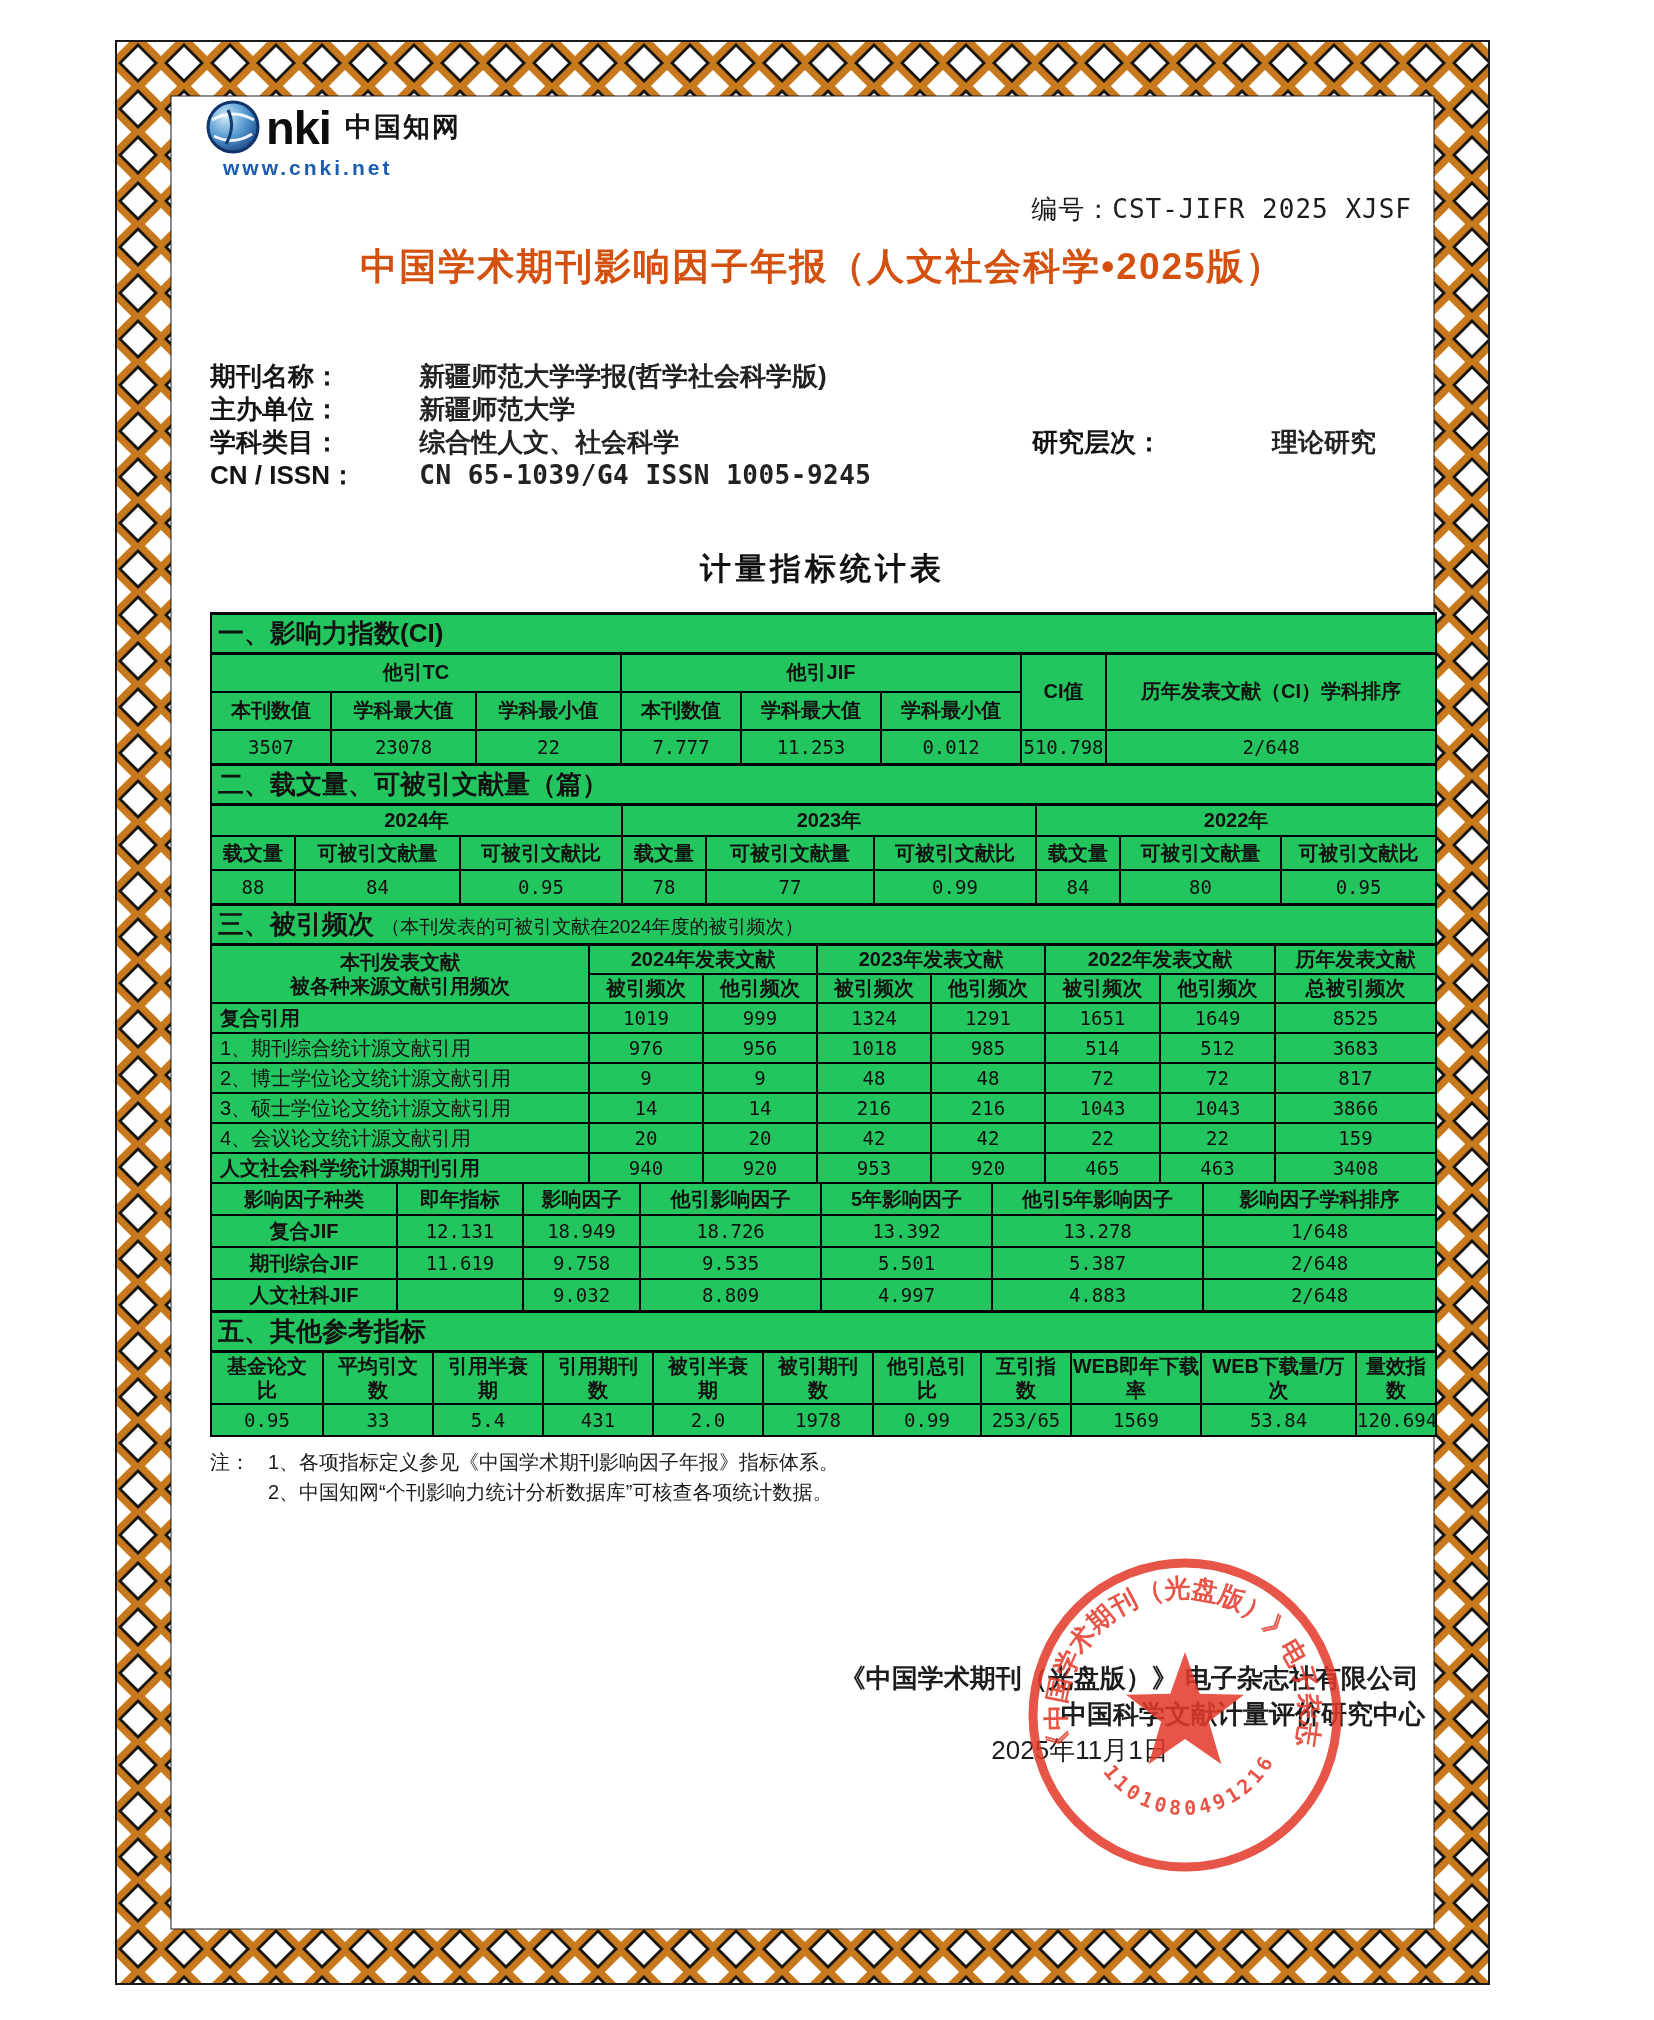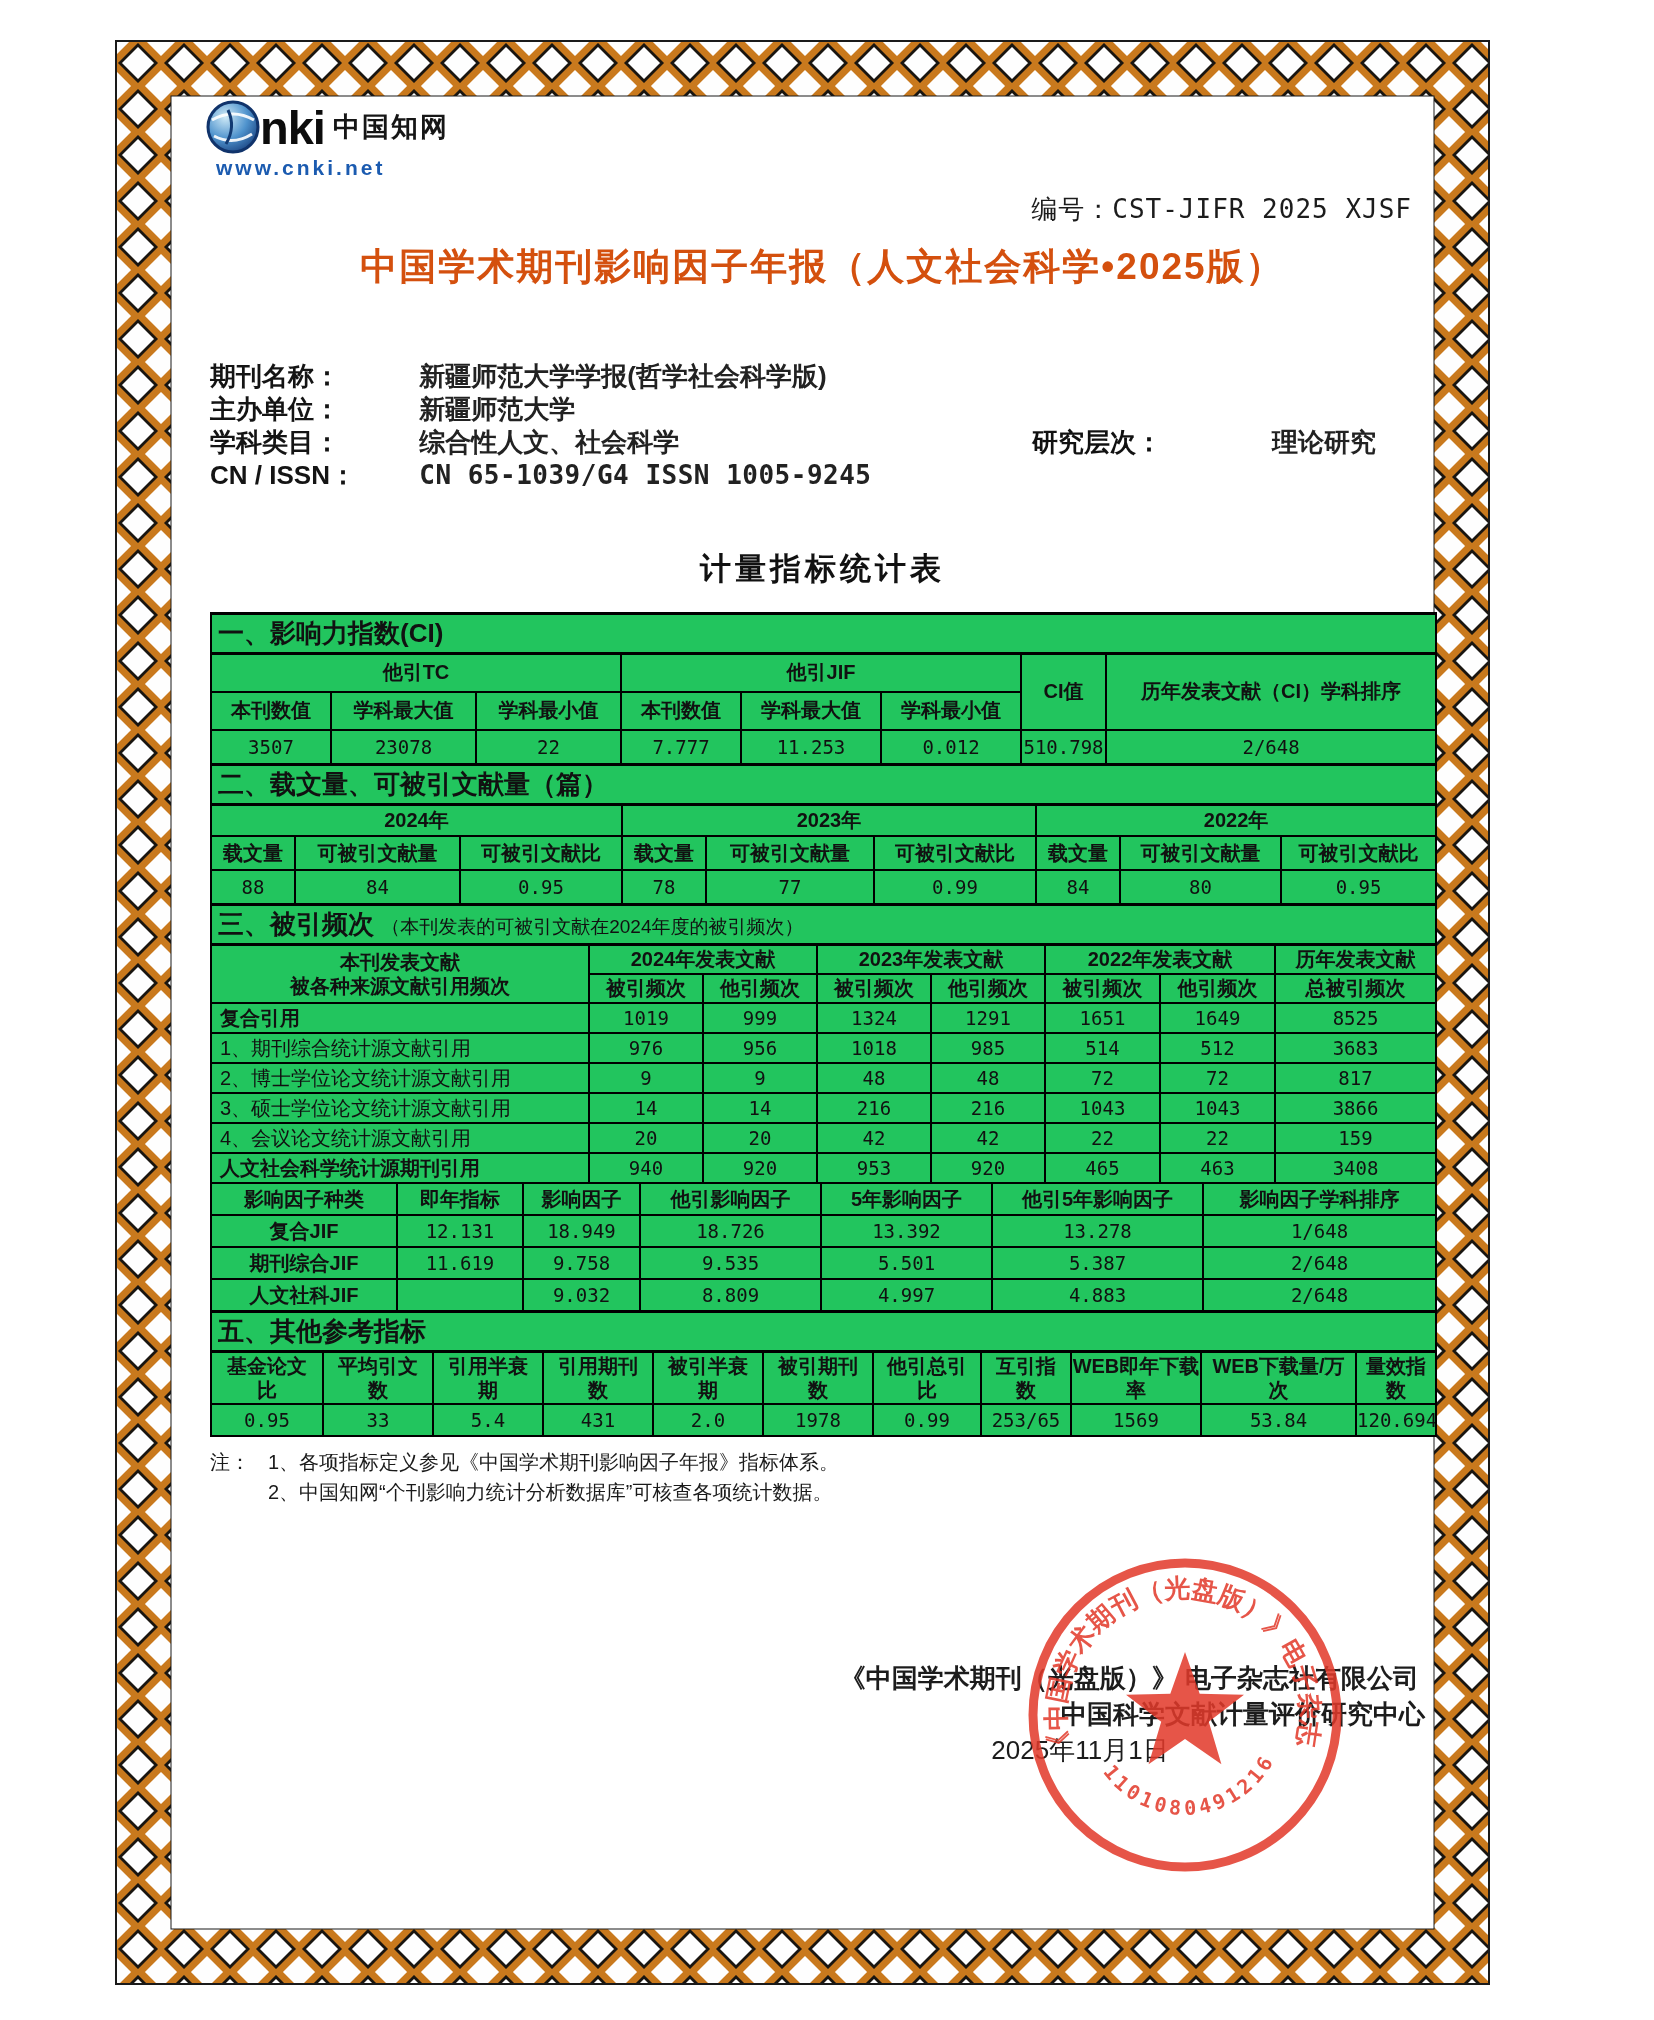--- a/index.html
+++ b/index.html
@@ -1,24 +1,24 @@
 <!DOCTYPE html>
 <html><head>
 <meta charset="utf-8">
 <style>
   html,body{margin:0;padding:0}
   body{position:relative;width:1654px;height:2020px;background:#fff;
        font-family:"Liberation Sans",sans-serif;color:#111;overflow:hidden}
   .abs{position:absolute}
 
   
-  .logo-row{display:flex;align-items:center;gap:0}
+  .logo-row{display:flex;align-items:center;gap:6px}
   .logo-nki{font-size:47px;font-weight:bold;color:#0c0c0c;letter-spacing:-1px;line-height:1}
   .logo-cn{font-size:27px;font-weight:bold;color:#151515;margin-left:8px;letter-spacing:2px}
-  .logo-url{font-size:21px;font-weight:bold;color:#1b5bb0;letter-spacing:3px;margin-top:2px;margin-left:10px}
+  .logo-url{font-size:21px;font-weight:bold;color:#1b5bb0;letter-spacing:3px;margin-top:2px;margin-left:17px}
 
   .docno{font-family:"DejaVu Sans Mono",monospace;font-size:26px;color:#1c1c1c;letter-spacing:1px}
   .doc-title{width:1225px;text-align:center;font-size:37px;font-weight:bold;color:#d4500e;letter-spacing:2px}
 
   .info-line{height:33px;line-height:33px;font-size:26px;white-space:nowrap;position:relative}
   .info-label{display:inline-block;width:168px;font-weight:bold;color:#141414}
   .info-value{font-weight:bold;color:#222;margin-left:34px}
   .mono{font-family:"DejaVu Sans Mono",monospace;letter-spacing:0.5px}
   .rl-label{position:absolute;left:822px;font-weight:bold}
   .rl-value{position:absolute;left:1062px;font-weight:bold;color:#222}

